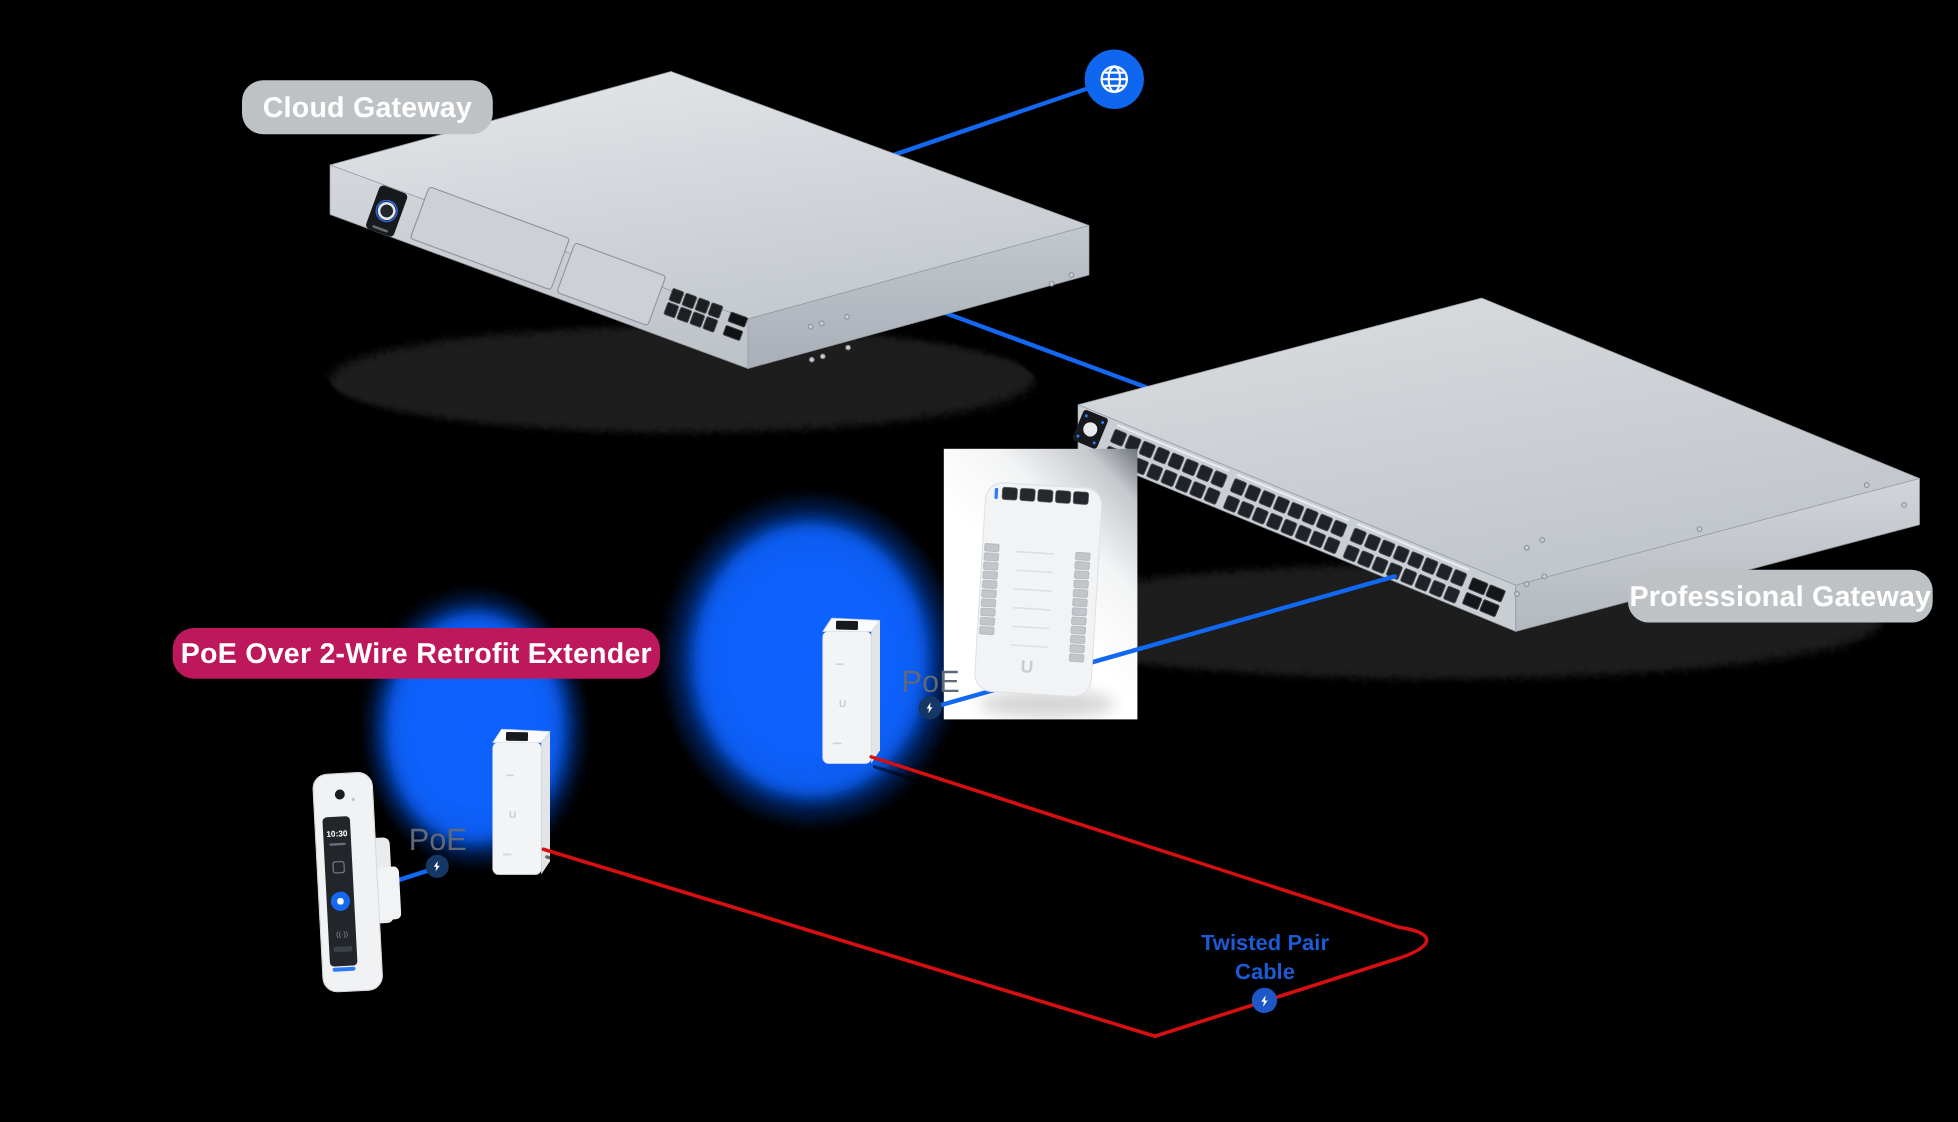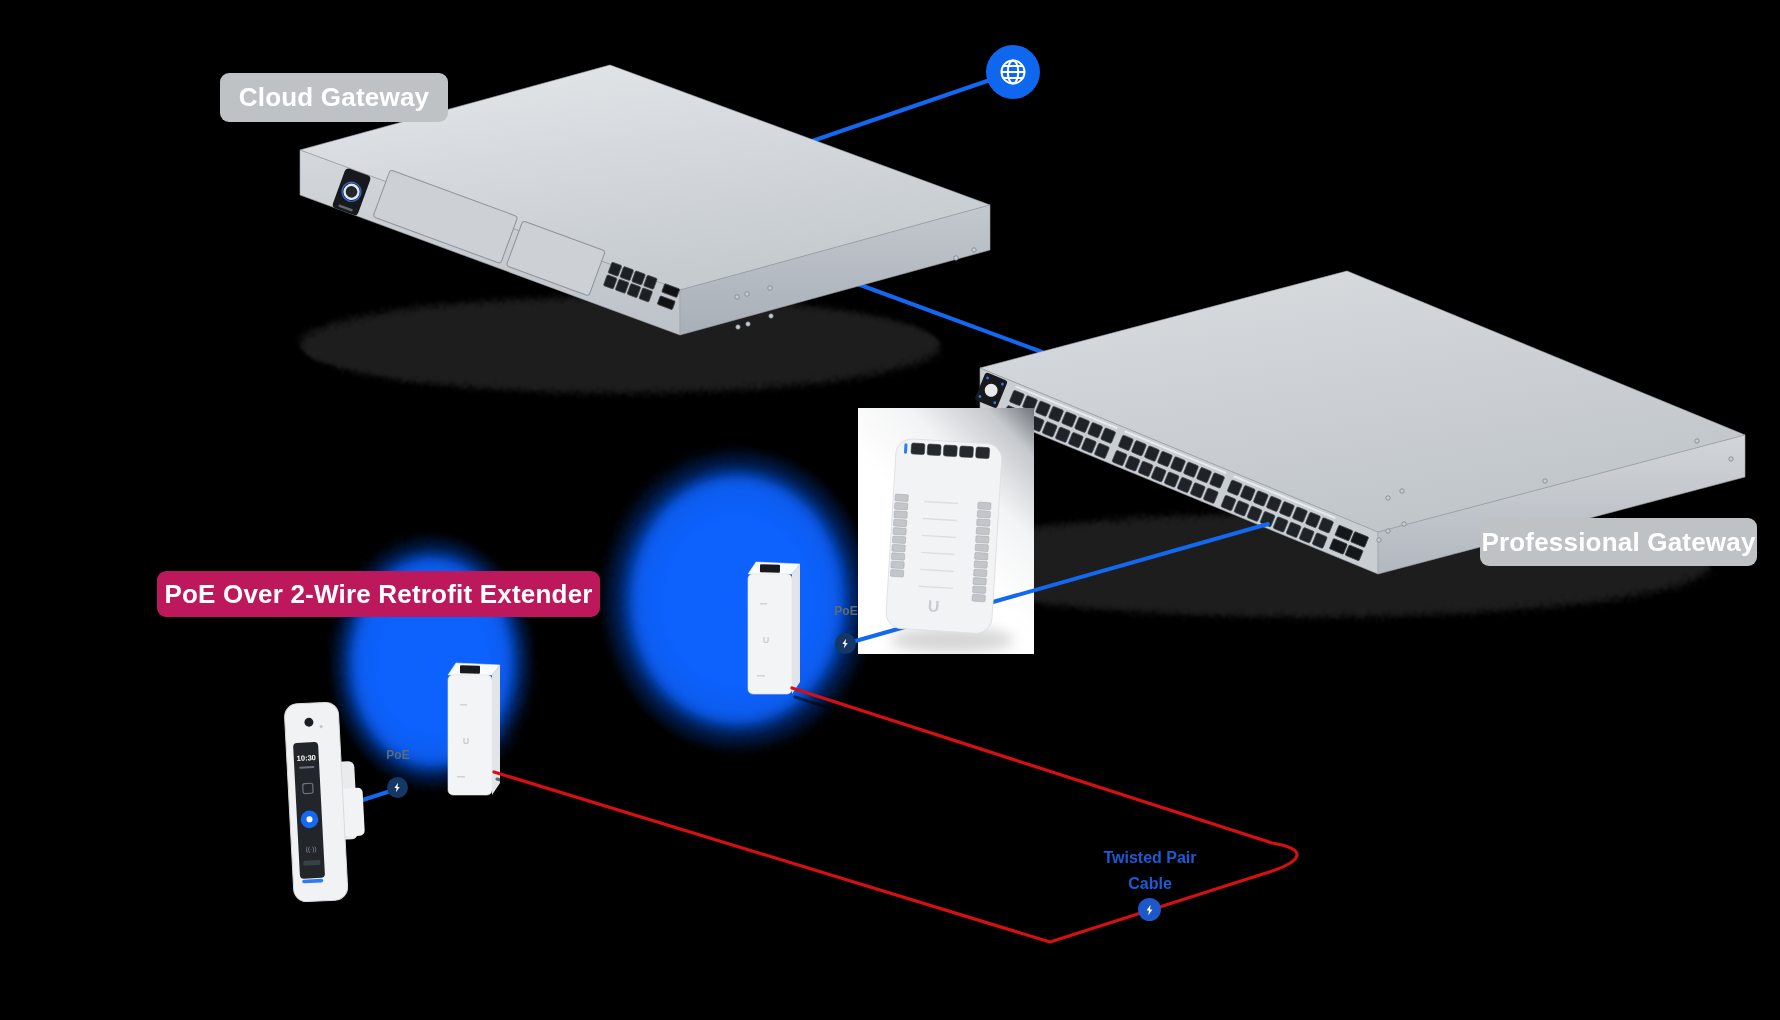--- a/index.html
+++ b/index.html
@@ -1,26 +1,26 @@
 <!DOCTYPE html>
 <html><head>
 <meta charset="utf-8">
 <style>
   html,body{margin:0;padding:0;background:#000;}
   #stage{position:relative;width:1780px;height:1020px;background:#000;overflow:hidden;
          font-family:"Liberation Sans",sans-serif;}
   #scene{position:absolute;left:0;top:0;}
   .pill{position:absolute;display:flex;align-items:center;justify-content:center;
-        border-radius:9px;color:#fff;font-weight:700;font-size:26px;letter-spacing:.2px;}
+        border-radius:19px;color:#fff;font-weight:700;font-size:26px;letter-spacing:.2px;}
   .pill-gray{background:#bfc2c5;}
   .pill-blue{background:#be185d;}
-  .poe-text{position:absolute;width:70px;text-align:center;font-size:12px;font-weight:700;
+  .poe-text{position:absolute;width:70px;text-align:center;font-size:28px;font-weight:400;
             color:#5f6977;}
   .twisted-text{position:absolute;left:1055px;top:845px;width:190px;text-align:center;
-            font-size:16px;font-weight:600;color:#1b5bd6;line-height:26px;}
+            font-size:20px;font-weight:600;color:#1b5bd6;line-height:26px;}
   .badge{position:absolute;border-radius:50%;display:flex;align-items:center;justify-content:center;}
   .badge-navy{width:21px;height:21px;background:#143765;}
   .badge-blue{width:23px;height:23px;background:#1e57c8;}
   .badge svg{display:block;}
 </style>
 </head>
 <body>
 
 <div id="stage">
 

